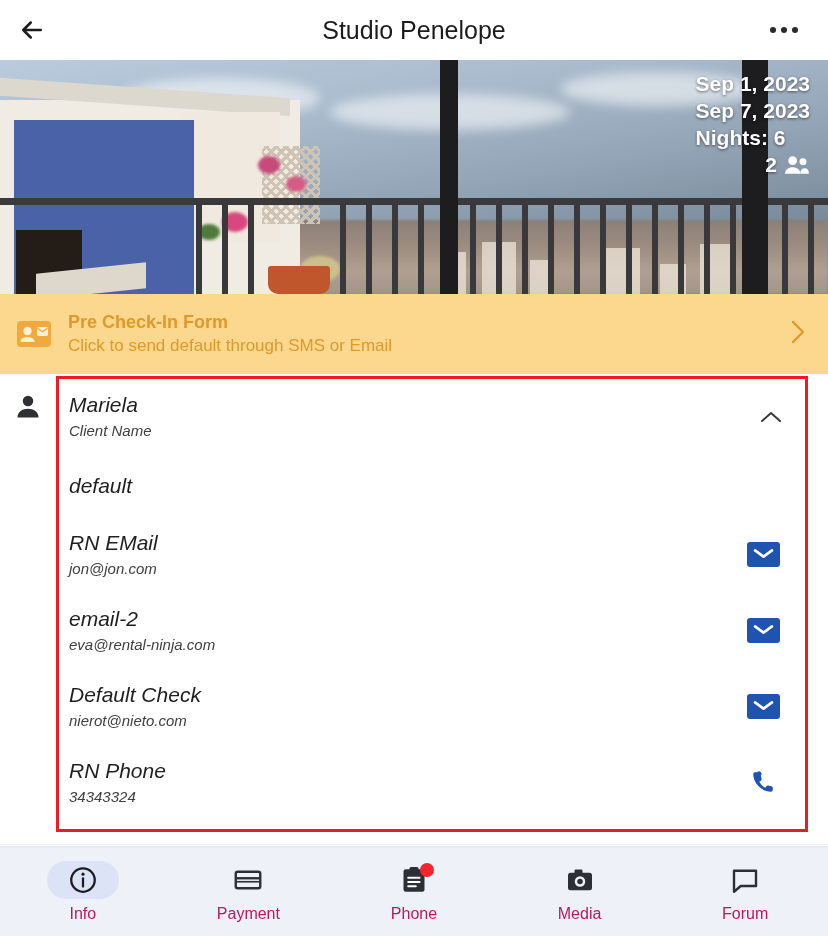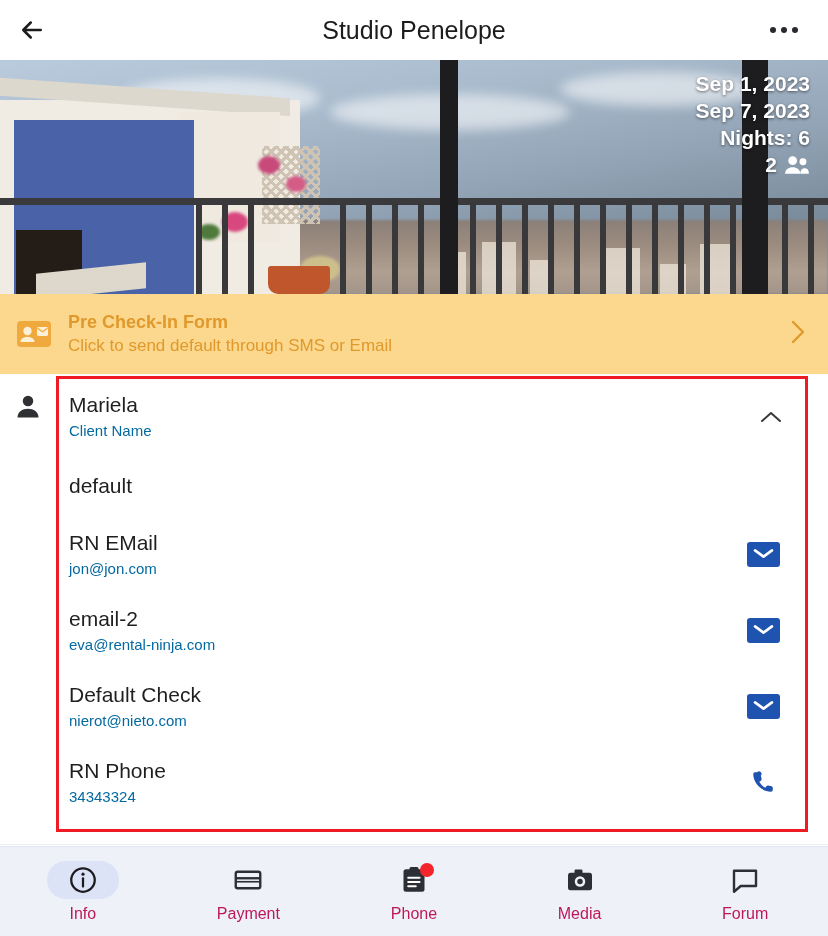--- a/index.html
+++ b/index.html
@@ -93,21 +93,21 @@
   .foliage { position:absolute; border-radius: 50%; filter: blur(1.5px); }
   .trellis {
     position: absolute; background: repeating-linear-gradient(45deg,#cfc3b4 0 3px, rgba(0,0,0,0) 3px 7px),
                                    repeating-linear-gradient(-45deg,#cfc3b4 0 3px, rgba(0,0,0,0) 3px 7px);
   }
   .chaise { position:absolute; background:#ded8cc; }
   .doorway { position:absolute; background:#241c16; }
 
   .hero-overlay {
     position: absolute; right: 18px; top: 10px;
-    text-align: right; color: #ffffff;
+    color: #ffffff;
     font-size: 21px; font-weight: 700; line-height: 27px;
     text-shadow: 0 1px 3px rgba(0,0,0,.55);
   }
   .guests-line {
     display: flex; align-items: center; justify-content: flex-end; gap: 7px;
   }
 
   
   .precheck {
     position: relative; width: 100%; height: 80px;
@@ -132,31 +132,32 @@
     width: 56px; flex: 0 0 56px;
     padding-top: 16px;
     display: flex; justify-content: center;
   }
   .contact-panel {
     flex: 1;
     border: 3px solid #ee1b24;
     margin: 0 20px 0 0;
     padding: 0 0 10px 0;
     background: #fff;
+    font-style: italic;
   }
   .contact-row {
     position: relative;
     display: flex; align-items: center;
     padding: 12px 14px 12px 10px;
     min-height: 60px;
   }
   .contact-row + .contact-row { margin-top: 2px; }
   .row-text { flex: 1; }
   .row-title { font-size: 21px; color: #1f1f21; line-height: 27px; }
-  .row-sub { font-size: 15px; color: #0369a1; line-height: 21px; margin-top: 2px; }
+  .row-sub { font-size: 15px; color: #404040; line-height: 21px; margin-top: 2px; }
   .row-action { width: 56px; display: flex; justify-content: center; align-items: center; cursor: pointer; }
   .collapse-chevron {
     width: 40px; display:flex; align-items:flex-start; justify-content:center;
     cursor: pointer; padding-top: 2px;
   }
 
   .env {
     width: 33px; height: 25px; background: #1e53b0; border-radius: 3px;
     display: flex; align-items: center; justify-content: center;
   }

